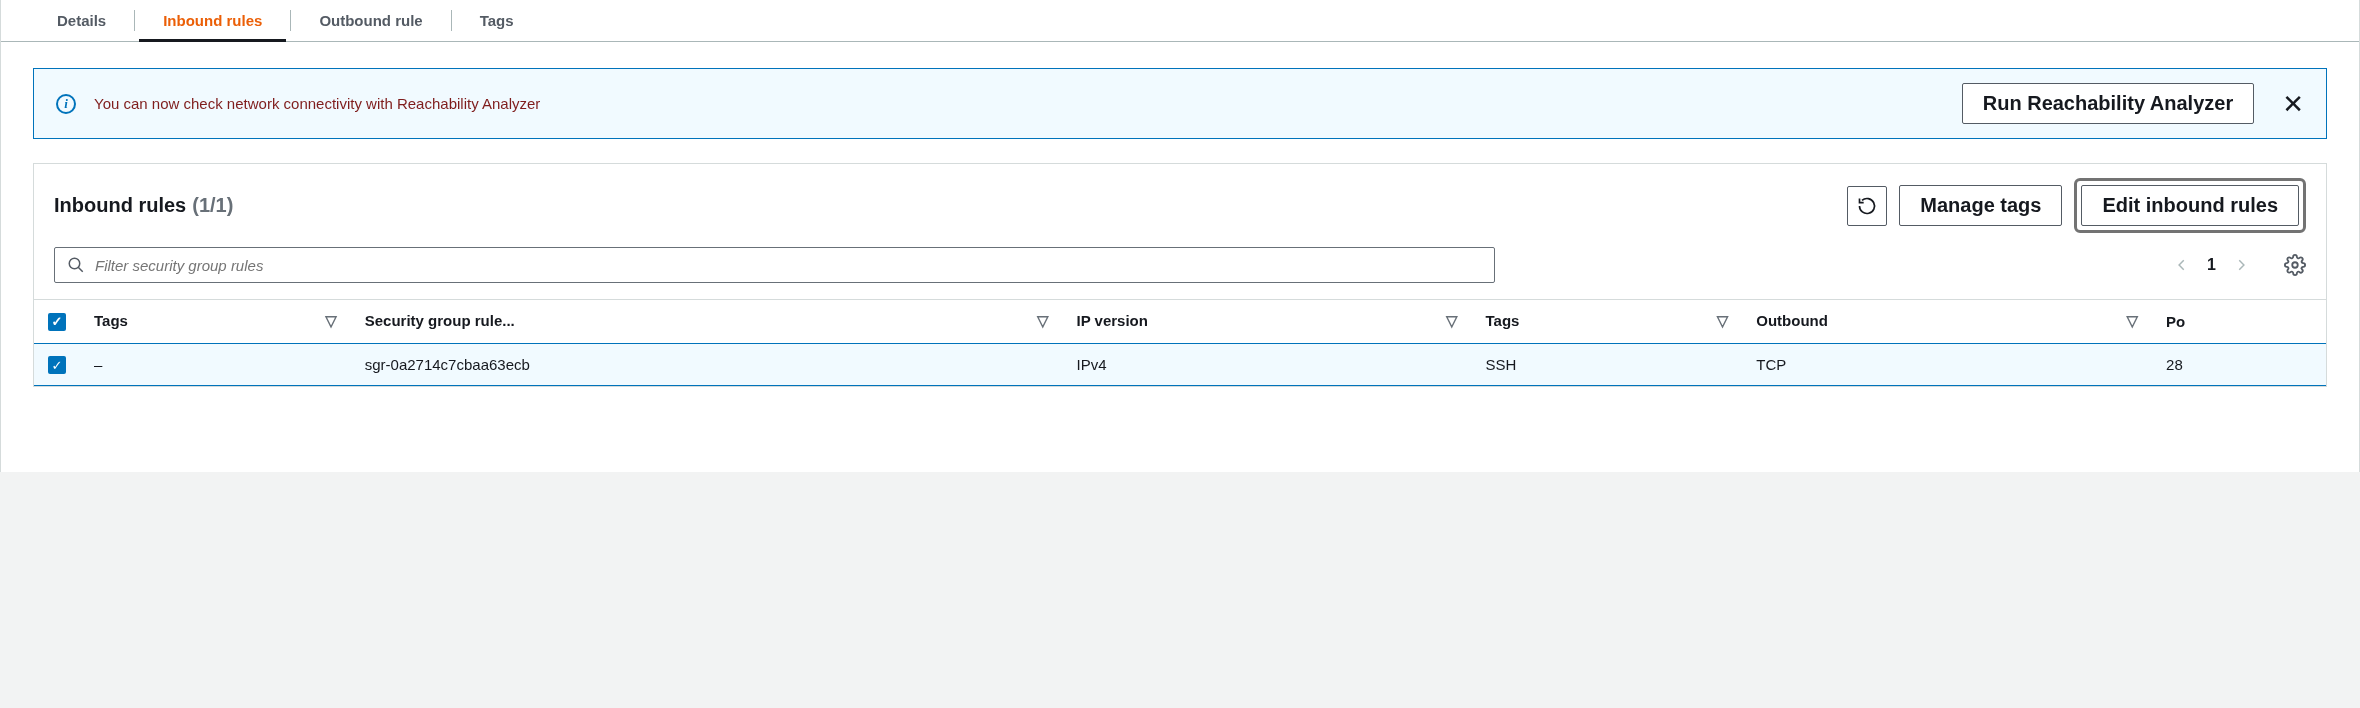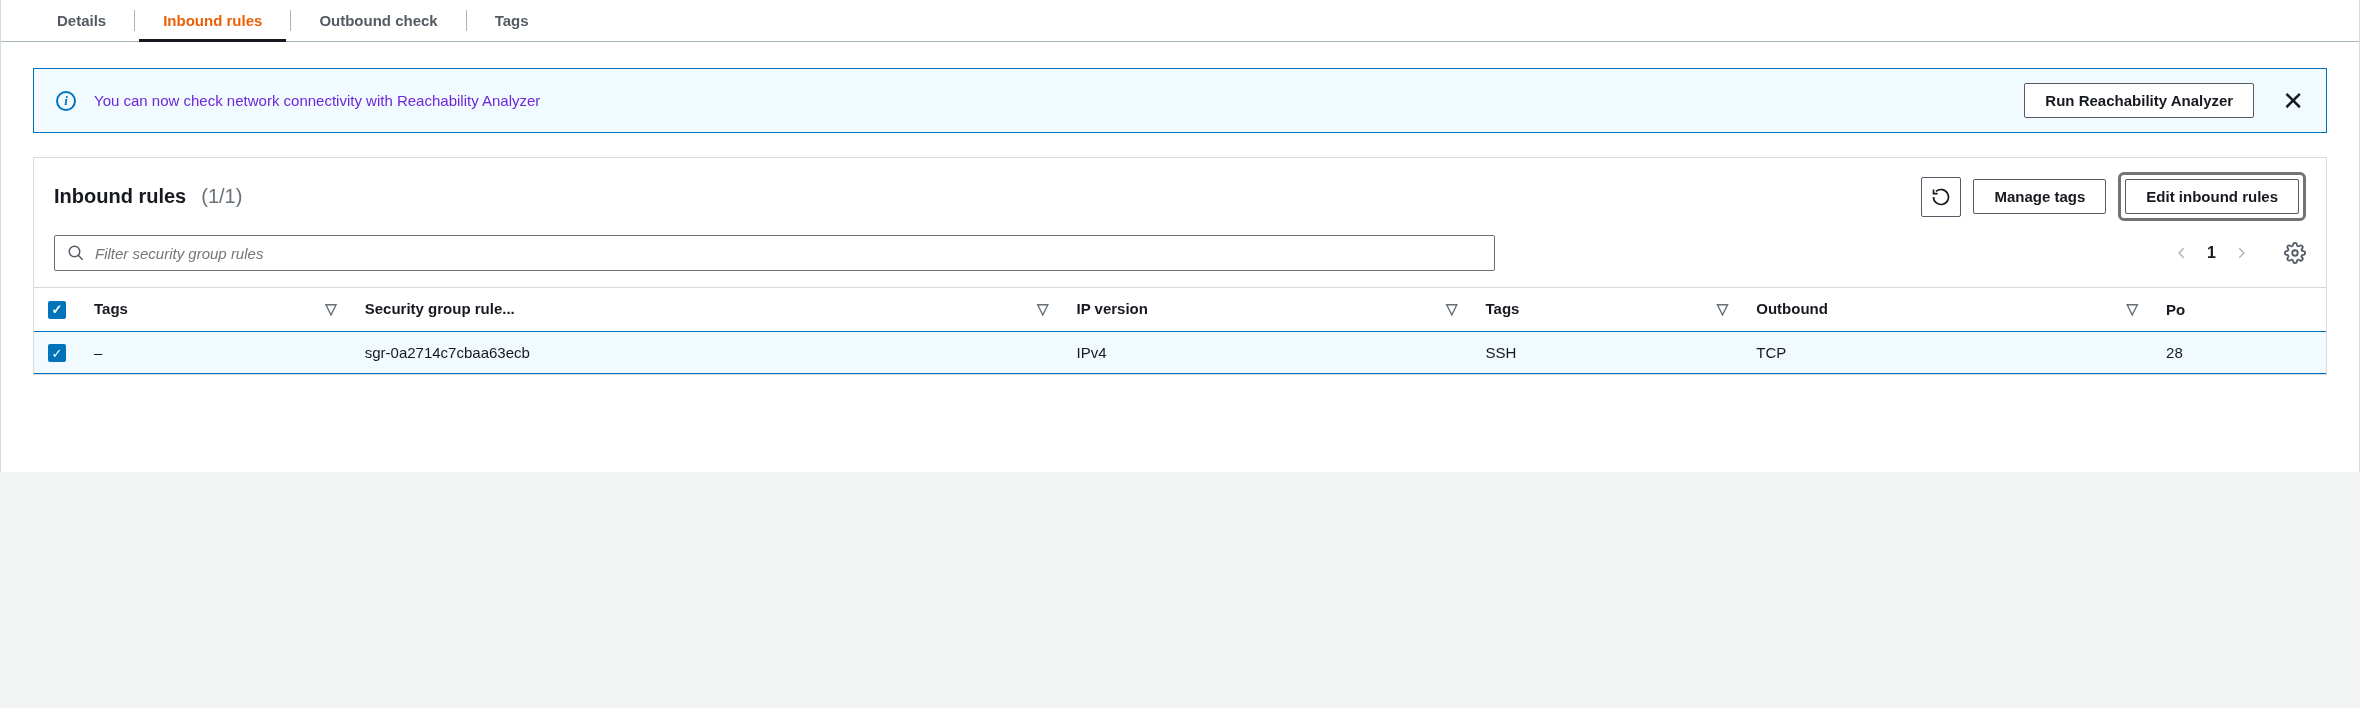--- a/index.html
+++ b/index.html
@@ -49,24 +49,24 @@
     align-items:center;
     padding: 14px 22px;
     gap: 18px;
   }
   .info-icon {
     width:20px; height:20px; border:2px solid #0073bb; border-radius:50%;
     display:inline-flex; align-items:center; justify-content:center;
     color:#0073bb; font-style:italic; font-family: Georgia, serif; font-weight:700;
     font-size:13px; flex:0 0 auto;
   }
-  .info-text { flex:1; font-size:15px; color:#6d28d9; }
+  .info-text { flex:1; font-size:15px; color:#7f1d1d; }
   .btn {
     background:#fff; border:1px solid #545b64; border-radius:2px;
-    padding: 8px 20px; font-weight:700; font-size:15px; color:#16191f;
+    padding: 8px 20px; font-weight:700; font-size:20px; color:#16191f;
     cursor:pointer; display:inline-flex; align-items:center; gap:8px;
   }
   .icon-btn {
     background:#fff; border:1px solid #545b64; border-radius:2px;
     width:40px; height:40px; display:inline-flex; align-items:center;
     justify-content:center; cursor:pointer;
   }
   .close-x {
     font-size:26px; color:#16191f; cursor:pointer; margin-left:10px;
     line-height:1; font-weight:400;
@@ -74,21 +74,21 @@
 
   .panel {
     margin: 24px 32px 0 32px;
     border:1px solid #d5dbdb;
     background:#fff;
   }
   .panel-header {
     display:flex; align-items:center; padding: 14px 20px 10px 20px;
   }
   .panel-title { font-size:20px; font-weight:700; }
-  .panel-count { font-size:20px; font-weight:400; color:#687078; margin-left:15px;}
+  .panel-count { font-size:20px; font-weight:700; color:#687078; margin-left:6px;}
   .panel-actions { margin-left:auto; display:flex; gap:12px; align-items:center; }
   .highlight-box {
     border:3px solid #737373; border-radius:6px; padding:4px;
   }
 
   .filter-row {
     display:flex; align-items:center; padding: 4px 20px 16px 20px; gap:20px;
   }
   .search-wrap {
     flex:0 0 64%;
@@ -140,21 +140,21 @@
 </head>
 <body>
 
 <div class="frame">
 
   <div class="tabs">
     <div class="tab">Details</div>
     <div class="tab-sep"></div>
     <div class="tab active">Inbound rules</div>
     <div class="tab-sep"></div>
-    <div class="tab">Outbound check</div>
+    <div class="tab">Outbound rule</div>
     <div class="tab-sep"></div>
     <div class="tab">Tags</div>
   </div>
 
   <div class="info-banner">
     <span class="info-icon">i</span>
     <span class="info-text">You can now check network connectivity with Reachability Analyzer</span>
     <button class="btn">Run Reachability Analyzer</button>
     <span class="close-x">✕</span>
   </div>

